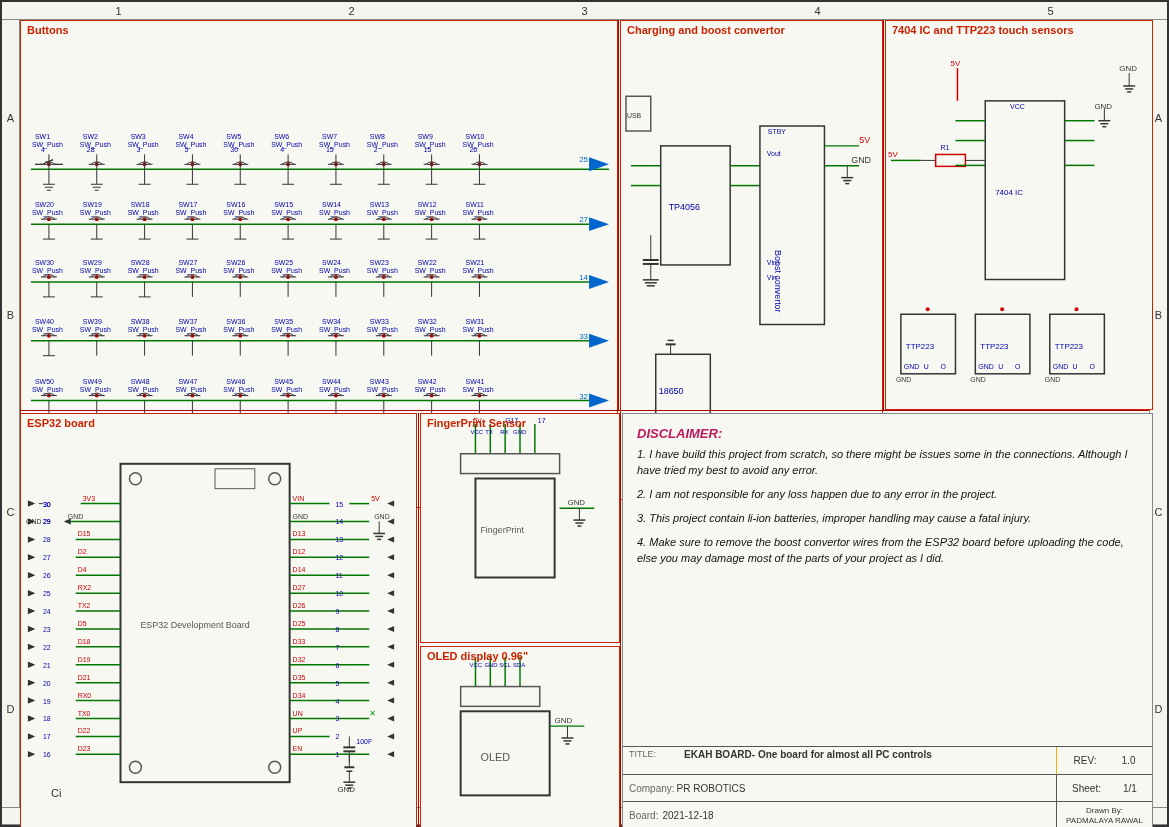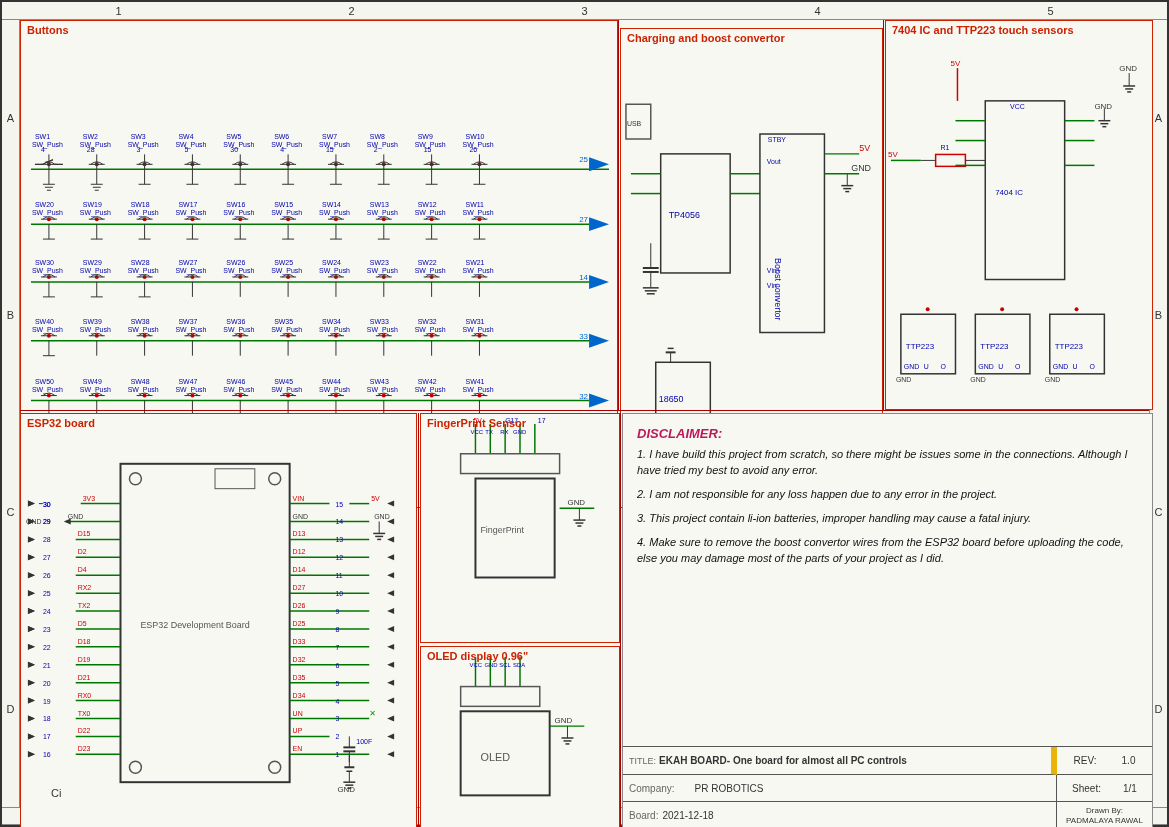--- a/index.html
+++ b/index.html
@@ -68,21 +68,21 @@
       font-weight: bold;
     }
     
     .panel-buttons {
       top: 0; left: 0;
       width: 598px;
       height: 488px;
     }
     
     .panel-charging {
-      top: 8px; left: 600px;
+      top: 0; left: 600px;
       width: 263px;
       height: 480px;
       text-decoration: underline;
     }
     
     .panel-7404 {
       top: 0; left: 865px;
       width: 268px;
       height: 390px;
     }
@@ -987,30 +987,30 @@
 
     <div class="panel panel-disclaimer" style="padding: 12px 14px; overflow: hidden;">
       <div class="disclaimer-title">DISCLAIMER:</div>
       <div class="disclaimer-item">1. I have build this project from scratch, so there might be issues some in the connections. Although I have tried my best to avoid any error.</div>
       <div class="disclaimer-item">2. I am not responsible for any loss happen due to any error in the project.</div>
       <div class="disclaimer-item">3. This project contain li-ion batteries, improper handling may cause a fatal injury.</div>
       <div class="disclaimer-item">4. Make sure to remove the boost convertor wires from the ESP32 board before uploading the code, else you may damage most of the parts of your project as I did.</div>
 
       <div style="position:absolute; bottom:0; left:0; right:0; border-top:1.5px solid #555; height:82px; background:#f8f8f3;">
         <div style="display:grid; grid-template-columns:1fr 95px; grid-template-rows:28px 27px 27px; height:100%;">
-          <div style="border-right:6px solid #eab308; border-bottom:1px solid #555; padding:2px 6px; display:flex; align-items:center;">
+          <div style="border-right:1px solid #eab308; border-bottom:1px solid #555; padding:2px 6px; display:flex; align-items:flex-start;gap:25px;">
             <span style="font-size:9px;color:#666;margin-right:3px;">TITLE:</span>
             <span style="font-size:10px;color:#333;font-weight:bold;">EKAH BOARD- One board for almost all PC controls</span>
           </div>
           <div style="border-bottom:1px solid #555; padding:2px 4px; display:flex; align-items:center; justify-content:space-around; font-size:10px;color:#333;">
             <span>REV:</span>
             <span>1.0</span>
           </div>
           <div style="border-right:1px solid #555; border-bottom:1px solid #555; padding:2px 6px; display:flex; align-items:center; font-size:10px;color:#333;">
-            <span style="margin-right:20px;color:#666;">Company:</span>
+            <span style="margin-right:2px;color:#666;">Company:</span>
             <span>PR ROBOTICS</span>
           </div>
           <div style="border-bottom:1px solid #555; padding:2px 4px; display:flex; align-items:center; justify-content:space-around; font-size:10px;color:#333;">
             <span>Sheet:</span>
             <span>1/1</span>
           </div>
           <div style="border-right:1px solid #555; padding:2px 6px; display:flex; align-items:center; font-size:10px;color:#333;">
             <span style="margin-right:4px;color:#666;">Board:</span>
             <span>2021-12-18</span>
           </div>

